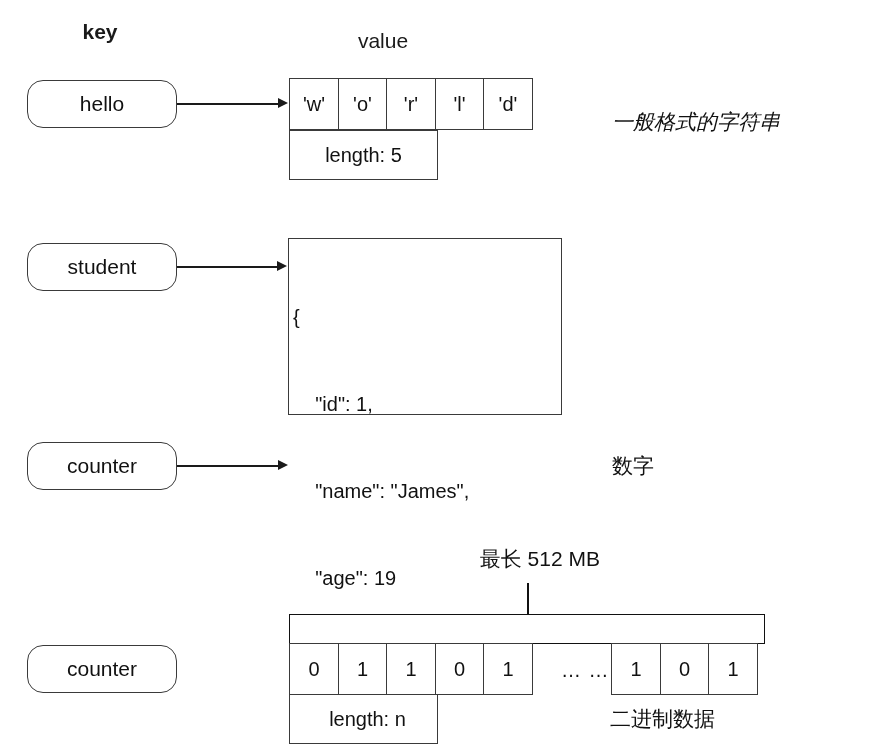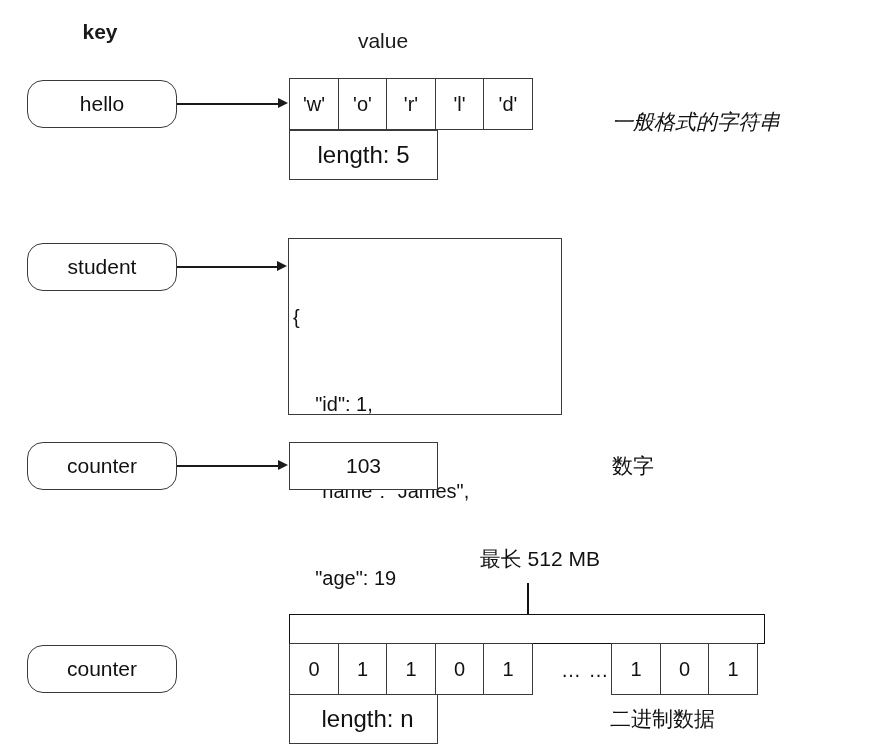--- a/index.html
+++ b/index.html
@@ -61,21 +61,21 @@
     box-sizing: border-box;
   }
   .cell + .cell { margin-left: -1.5px; }
   .cell-row {
     display: flex;
     align-items: center;
   }
   .len-box {
     width: 149px;
     height: 50px;
-    font-size: 24px;
+    font-size: 20px;
   }
 
   
   .arrow-line {
     background: #1a1a1a;
     height: 1.6px;
   }
   .arrow-head {
     width: 0; height: 0;
     border-top: 5.5px solid transparent;
@@ -157,21 +157,20 @@
     <div class="json-line">    "age": 19</div>
     <div class="json-line">}</div>
   </div>
 
 
   <div class="abs box key-box" style="left:27px; top:442px;">counter</div>
 
   <div class="abs arrow-line" style="left:177px; top:465px; width:101px;"></div>
   <div class="abs arrow-head" style="left:278px; top:460px;"></div>
 
-  <div class="abs box" style="left:289px; top:442px; width:149px; height:48px;">103</div>
 
   <div class="abs note" style="left:612px; top:452px;">数字</div>
 
   <div class="abs note" style="left:455px; top:545px; width:145px; text-align:right;">最长 512 MB</div>
   <div class="abs tick" style="left:527px; top:583px; height:32px;"></div>
 
   <div class="abs bracket-bar" style="left:289px; top:614px; width:476px; height:30px;"></div>
 
   <div class="abs box key-box" style="left:27px; top:645px;">counter</div>
 

